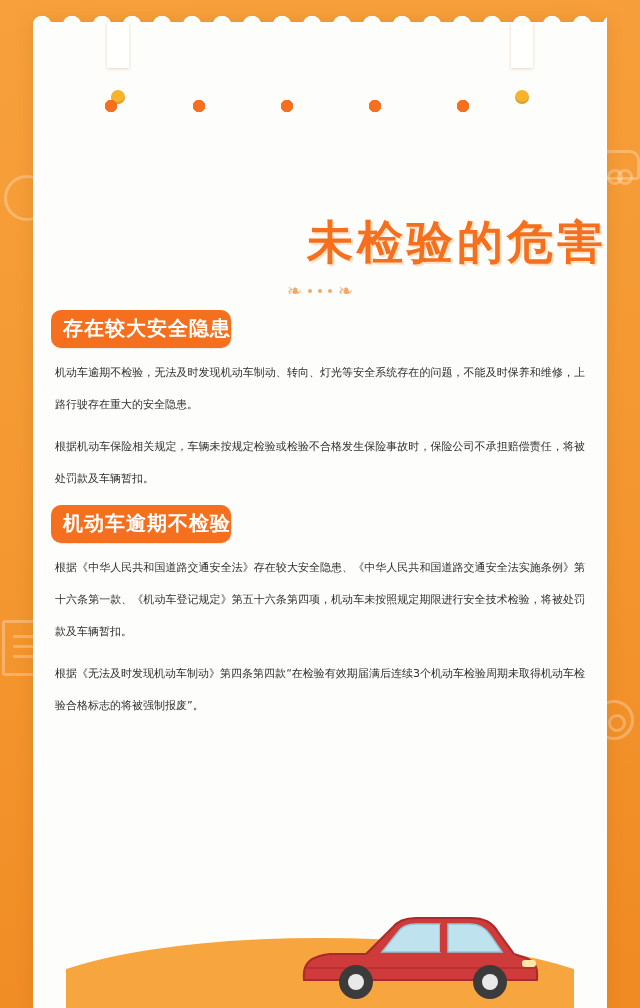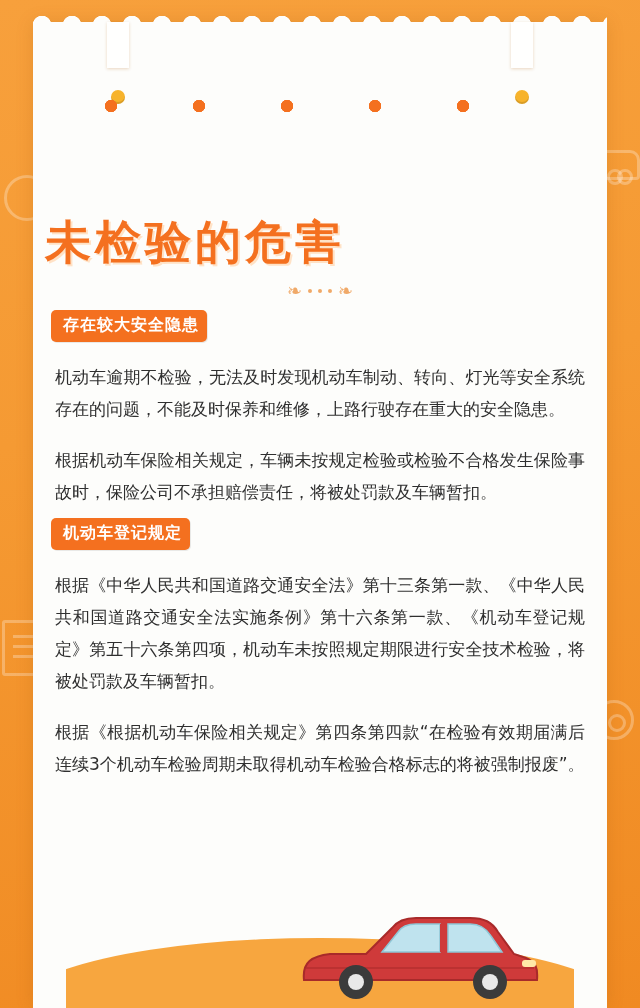--- a/index.html
+++ b/index.html
@@ -121,21 +121,21 @@
     position: absolute; top: -5px; bottom: -5px; width: 10px;
     background: radial-gradient(circle at 5px 6px, #f4701f 5.5px, transparent 6px) repeat-y;
     background-size: 10px 12px;
   }
   .title-char span.side.l { left: -5px; }
   .title-char span.side.r { right: -5px; }
   .title-char .glyph { position: relative; z-index: 2; }
 
   .subtitle {
     position: absolute; left: 12px; right: 0; top: 190px;
-    text-align: left;
+    text-align: right;
     font-size: 46px; font-weight: bold;
     color: #f4701f;
     font-family: "DejaVu Sans", sans-serif;
     letter-spacing: 4px;
     text-shadow: 2px 2px 0 #ffe2c6;
   }
 
   .divider {
     position: absolute; left: 0; right: 0; top: 258px;
     display: flex; align-items: center; justify-content: center; gap: 6px;
@@ -147,30 +147,30 @@
   
   .content {
     position: absolute; left: 0; right: 0; top: 288px; bottom: 100px;
     padding: 0 18px;
   }
   .section { margin-bottom: 10px; }
   .sec-head {
     display: inline-block;
     background: #f4701f;
     color: #fff;
-    font-size: 16px; font-weight: bold;
-    padding: 5px 8px 6px 12px;
-    border-radius: 5px;
+    font-size: 20px; font-weight: bold;
+    padding: 5px 0 6px 12px;
+    border-radius: 10px;
     font-family: "DejaVu Sans", sans-serif;
     box-shadow: 1px 1px 0 rgba(0,0,0,0.08);
     letter-spacing: 1px;
   }
   .sec-body {
-    margin-top: 19px;
-    font-size: 17px;
+    margin-top: 9px;
+    font-size: 11px;
     line-height: 32px;
     color: #2f2f2f;
     text-align: justify;
     font-family: "DejaVu Sans", sans-serif;
     padding: 0 4px;
   }
 
   
   .bottom-wave {
     position: absolute; left: 33px; right: 33px; bottom: 0; height: 108px;
@@ -236,25 +236,25 @@
 
   <div class="content">
     <div class="section">
       <div class="sec-head">存在较大安全隐患</div>
       <div class="sec-body">机动车逾期不检验，无法及时发现机动车制动、转向、灯光等安全系统存在的问题，不能及时保养和维修，上路行驶存在重大的安全隐患。</div>
     </div>
     <div class="section">
       <div class="sec-body">根据机动车保险相关规定，车辆未按规定检验或检验不合格发生保险事故时，保险公司不承担赔偿责任，将被处罚款及车辆暂扣。</div>
     </div>
     <div class="section">
-      <div class="sec-head">机动车登记规定</div>
-      <div class="sec-body">根据《中华人民共和国道路交通安全法》第十三条第一款、《中华人民共和国道路交通安全法实施条例》第十六条第一款、《机动车登记规定》第五十六条第四项，机动车未按照规定期限进行安全技术检验，将被处罚款及车辆暂扣。</div>
-    </div>
-    <div class="section">
-      <div class="sec-body">根据《根据机动车保险相关规定》第四条第四款“在检验有效期届满后连续3个机动车检验周期未取得机动车检验合格标志的将被强制报废”。</div>
+      <div class="sec-head">机动车逾期不检验</div>
+      <div class="sec-body">根据《中华人民共和国道路交通安全法》存在较大安全隐患、《中华人民共和国道路交通安全法实施条例》第十六条第一款、《机动车登记规定》第五十六条第四项，机动车未按照规定期限进行安全技术检验，将被处罚款及车辆暂扣。</div>
+    </div>
+    <div class="section">
+      <div class="sec-body">根据《无法及时发现机动车制动》第四条第四款“在检验有效期届满后连续3个机动车检验周期未取得机动车检验合格标志的将被强制报废”。</div>
     </div>
   </div>
 
   <div class="bottom-wave">
     <div class="wave"></div>
     <svg class="car" viewBox="0 0 250 92">
       <path d="M10 70 C8 52 18 46 36 44 L72 44 L98 18 C104 10 112 8 122 8 L176 8 C190 8 198 12 204 22 L220 44 L232 48 C242 52 244 58 243 70 Z" fill="#cf3a3a" stroke="#a82a2a" stroke-width="2"></path>
       <path d="M104 22 C108 16 114 14 122 14 L146 14 L146 42 L88 42 Z" fill="#bfe3ee" stroke="#8fc6d6" stroke-width="1.5"></path>
       <path d="M154 14 L176 14 C186 14 192 18 197 26 L208 42 L154 42 Z" fill="#bfe3ee" stroke="#8fc6d6" stroke-width="1.5"></path>
       <rect x="146" y="14" width="6" height="28" fill="#cf3a3a"></rect>

